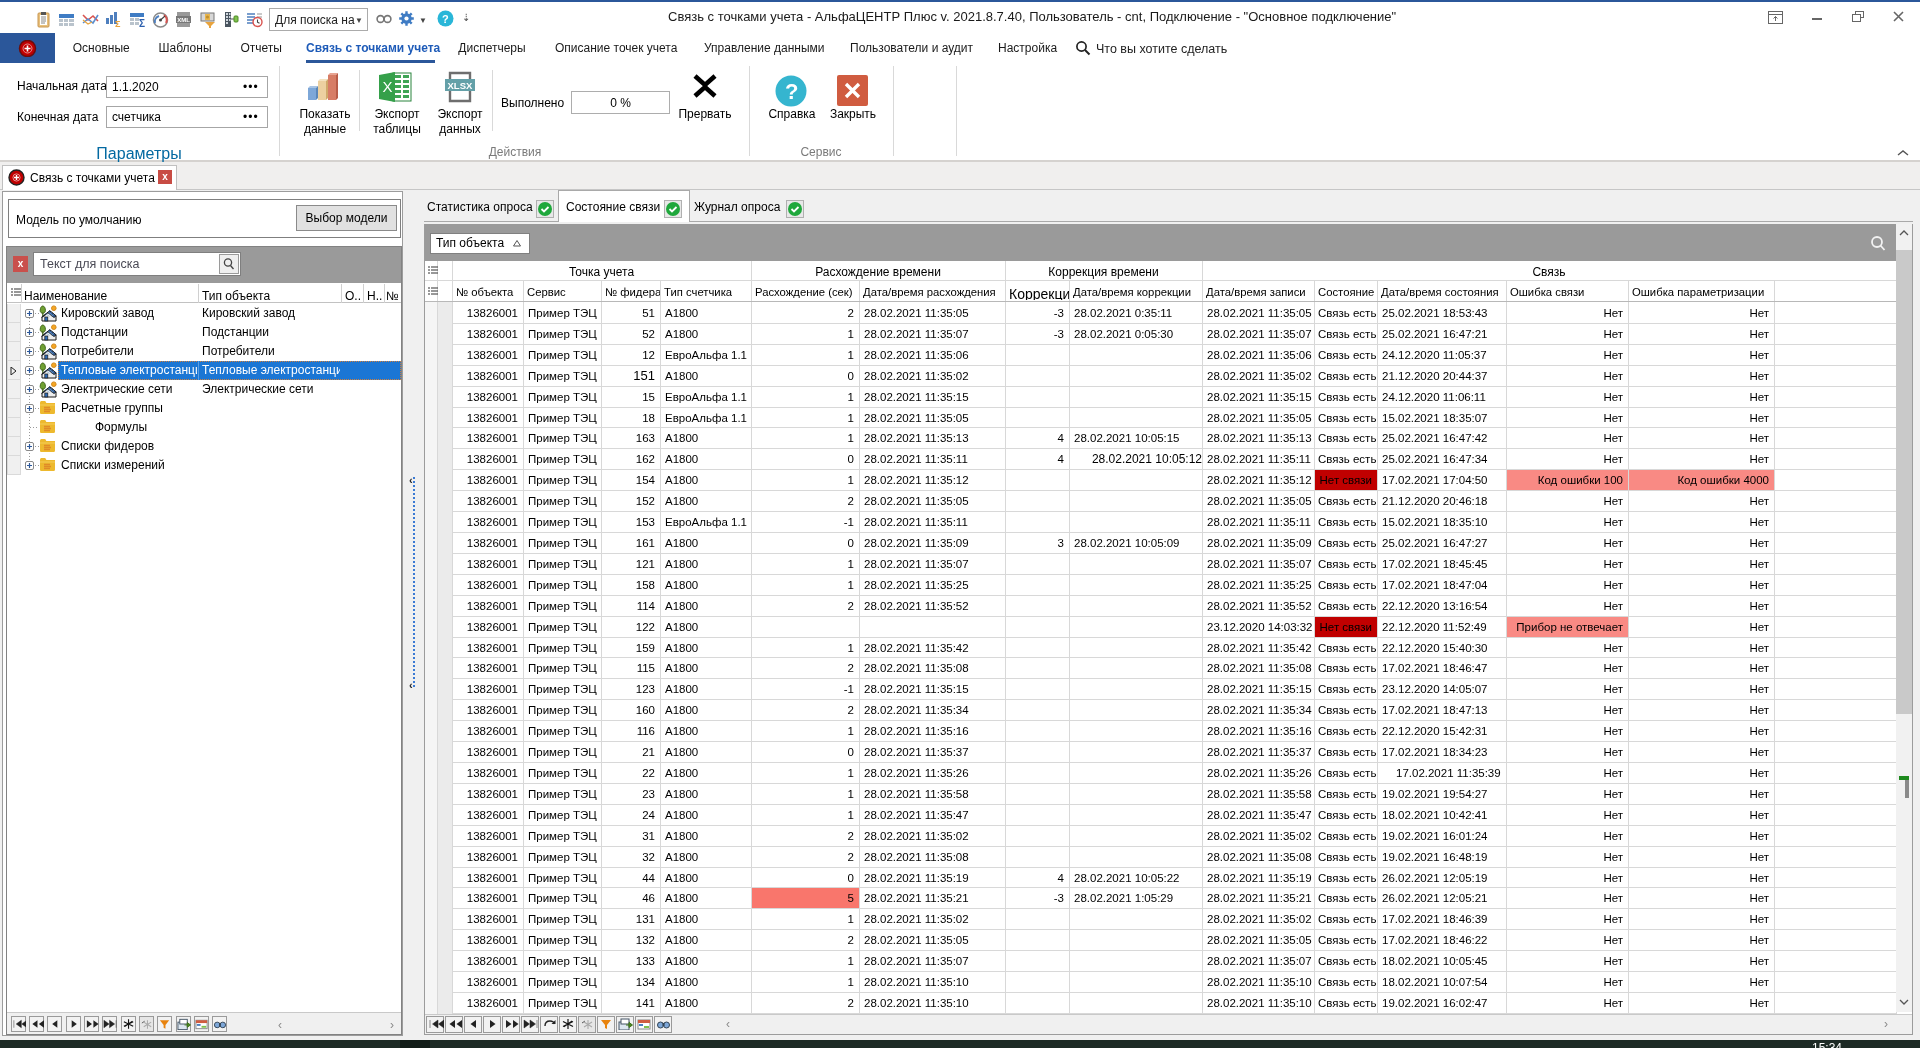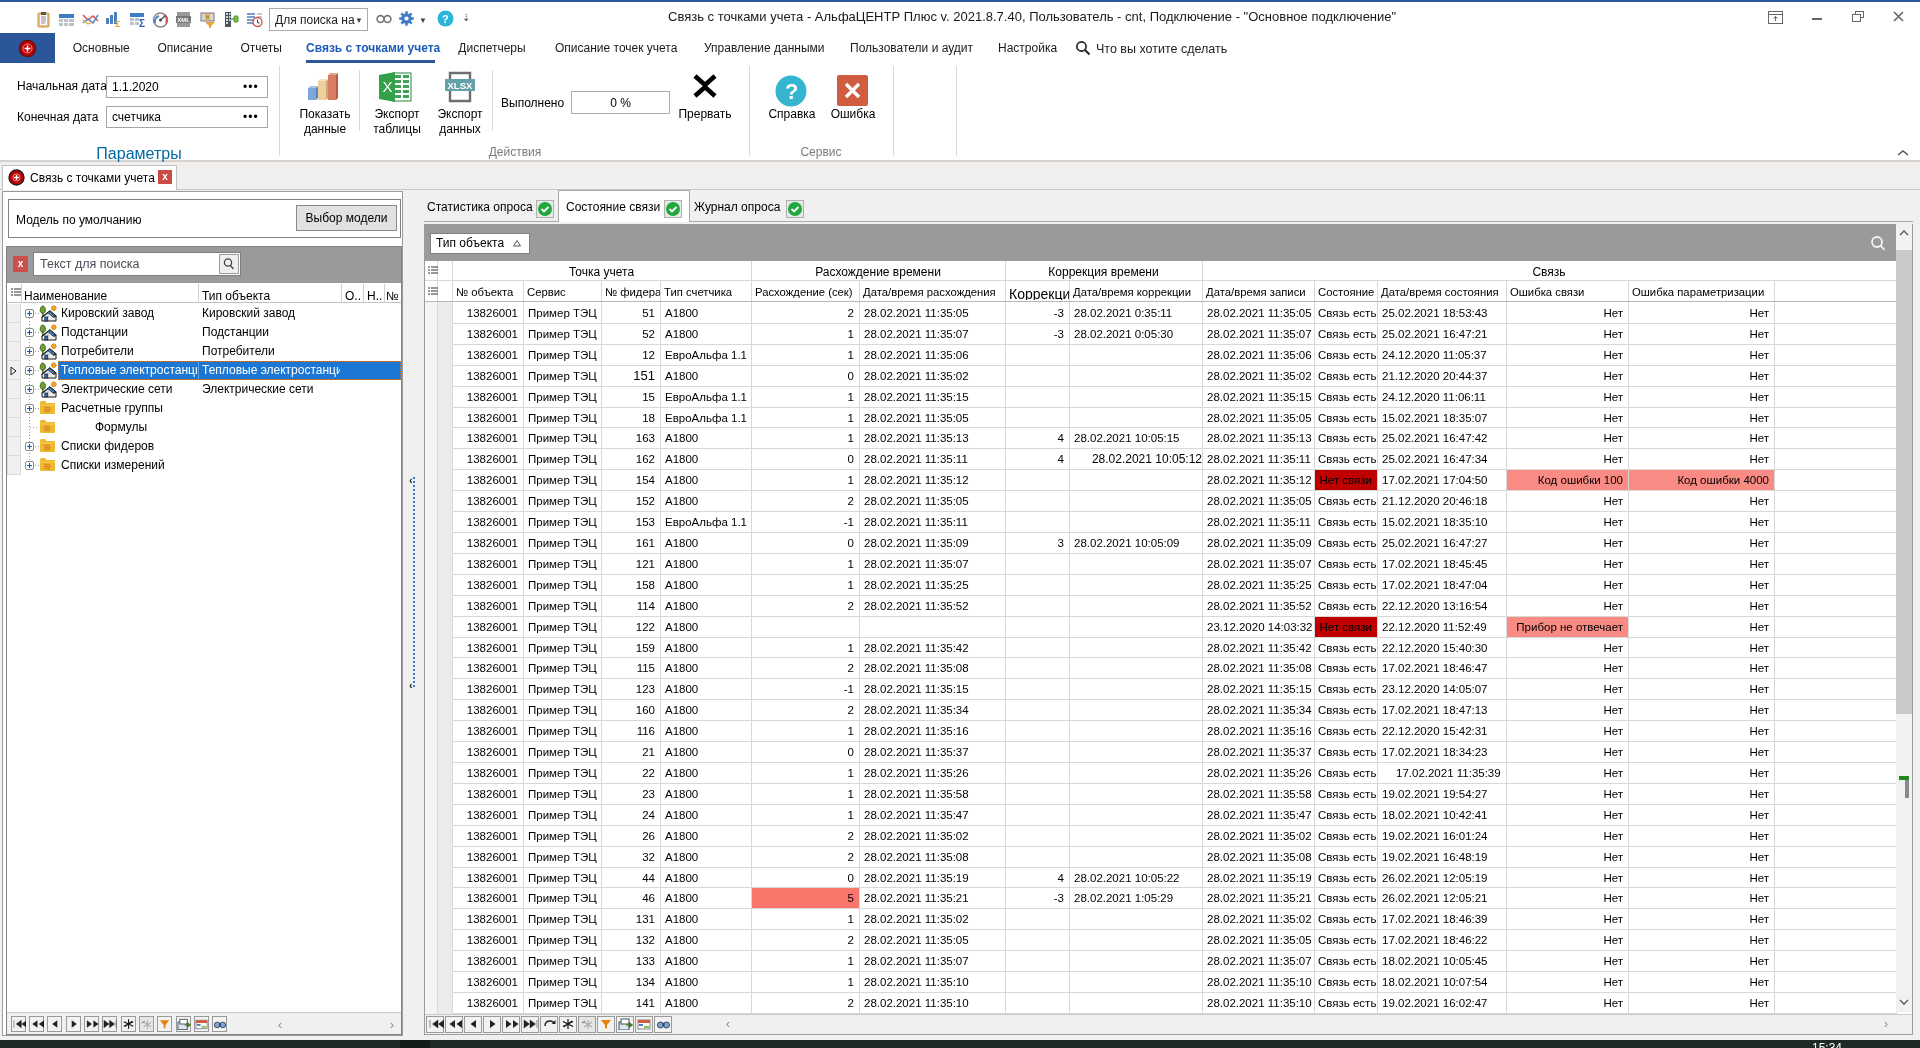--- a/index.html
+++ b/index.html
@@ -156,21 +156,21 @@
 <div class="a" style="left:0px;top:33px;width:1920px;height:30px;background:#fff;"></div>
 <div class="a" style="left:0px;top:33px;width:55px;height:30px;background:#2b579a;"></div>
 <div class="a" style="left:16px;top:40px;width:24px;height:17px;">
     <svg width="23" height="17" viewBox="0 0 23 17">
       <circle cx="11.5" cy="8.5" r="8" fill="#c00000" stroke="#6a0d0d" stroke-width="1.5"></circle>
       <circle cx="11.5" cy="8.5" r="4.5" fill="none" stroke="#e89090" stroke-width="1"></circle>
       <path d="M11.5 5.5v6M8.5 8.5h6" stroke="#fff" stroke-width="1.6"></path>
     </svg>
   </div>
 <div class="a" style="left:72.5px;top:41px;width:57.5px;height:16px;text-align:center;font-size:12px;white-space:nowrap;color:#1a1a1a;">Основные</div>
-<div class="a" style="left:156px;top:41px;width:58px;height:16px;text-align:center;font-size:12px;white-space:nowrap;color:#1a1a1a;">Описание</div>
+<div class="a" style="left:156px;top:41px;width:58px;height:16px;text-align:center;font-size:12px;white-space:nowrap;color:#1a1a1a;">Шаблоны</div>
 <div class="a" style="left:240px;top:41px;width:42.5px;height:16px;text-align:center;font-size:12px;white-space:nowrap;color:#1a1a1a;">Отчеты</div>
 <div class="a" style="left:306px;top:41px;width:129px;height:16px;text-align:center;font-size:12px;white-space:nowrap;color:#1e5bb8;font-weight:bold;">Связь с точками учета</div>
 <div class="a" style="left:457.5px;top:41px;width:69.0px;height:16px;text-align:center;font-size:12px;white-space:nowrap;color:#1a1a1a;">Диспетчеры</div>
 <div class="a" style="left:555px;top:41px;width:120px;height:16px;text-align:center;font-size:12px;white-space:nowrap;color:#1a1a1a;">Описание точек учета</div>
 <div class="a" style="left:704px;top:41px;width:120px;height:16px;text-align:center;font-size:12px;white-space:nowrap;color:#1a1a1a;">Управление данными</div>
 <div class="a" style="left:850px;top:41px;width:120px;height:16px;text-align:center;font-size:12px;white-space:nowrap;color:#1a1a1a;">Пользователи и аудит</div>
 <div class="a" style="left:998px;top:41px;width:59px;height:16px;text-align:center;font-size:12px;white-space:nowrap;color:#1a1a1a;">Настройка</div>
 <div class="a" style="left:306px;top:60px;width:129px;height:3px;background:#2b579a;"></div>
 <div class="a" style="left:1075px;top:40px;width:16px;height:16px;">
     <svg width="16" height="16" viewBox="0 0 16 16">
@@ -259,21 +259,21 @@
       <text x="10" y="24" font-size="22" font-weight="bold" fill="#fff">?</text>
     </svg>
   </div>
 <div class="a" style="left:763px;top:107px;width:58px;height:14px;font-size:12px;text-align:center;">Справка</div>
 <div class="a" style="left:837px;top:75px;width:31px;height:31px;">
     <svg width="31" height="31" viewBox="0 0 31 31">
       <rect x="0" y="0" width="31" height="31" rx="2" fill="#d05c40"></rect>
       <path d="M9 9l13 13M22 9L9 22" stroke="#fff" stroke-width="3.4"></path>
     </svg>
   </div>
-<div class="a" style="left:824px;top:107px;width:58px;height:14px;font-size:12px;text-align:center;">Ошибка</div>
+<div class="a" style="left:824px;top:107px;width:58px;height:14px;font-size:12px;text-align:center;">Закрыть</div>
 <div class="a" style="left:776px;top:145px;width:90px;height:14px;font-size:12px;color:#7a7a7a;text-align:center;">Сервис</div>
 <div class="a" style="left:1896px;top:148px;width:14px;height:10px;">
     <svg width="14" height="10" viewBox="0 0 14 10">
       <path d="M2 7l5-4 5 4" stroke="#555" stroke-width="1.4" fill="none"></path>
     </svg>
   </div>
 <div class="a" style="left:0px;top:162px;width:1920px;height:28px;background:#f0efee;border-bottom:1px solid #c6c6c6;"></div>
 <div class="a" style="left:2px;top:165px;width:175px;height:25px;background:#fff;border:1px solid #c0c0c0;border-bottom:none;"></div>
 <div class="a" style="left:8px;top:169px;width:17px;height:17px;">
     <svg width="17" height="17" viewBox="0 0 17 17">
@@ -971,21 +971,21 @@
 <div class="a" style="left:859px;top:804.84px;width:146px;height:20.91px;font-size:11.5px;white-space:nowrap;overflow:hidden;line-height:20.91px;text-align:left;padding-left:5px;">28.02.2021 11:35:47</div>
 <div class="a" style="left:1005px;top:804.84px;width:64px;height:20.91px;font-size:11.5px;white-space:nowrap;overflow:hidden;line-height:20.91px;text-align:right;padding-right:5px;"></div>
 <div class="a" style="left:1069px;top:804.84px;width:133px;height:20.91px;font-size:11.5px;white-space:nowrap;overflow:hidden;line-height:20.91px;text-align:left;padding-left:5px;"></div>
 <div class="a" style="left:1202px;top:804.84px;width:112px;height:20.91px;font-size:11.5px;white-space:nowrap;overflow:hidden;line-height:20.91px;text-align:left;padding-left:5px;">28.02.2021 11:35:47</div>
 <div class="a" style="left:1314px;top:804.84px;width:63px;height:20.91px;font-size:11.5px;white-space:nowrap;overflow:hidden;line-height:20.91px;text-align:left;padding-left:4px;">Связь есть</div>
 <div class="a" style="left:1377px;top:804.84px;width:129px;height:20.91px;font-size:11.5px;white-space:nowrap;overflow:hidden;line-height:20.91px;text-align:left;padding-left:5px;">18.02.2021 10:42:41</div>
 <div class="a" style="left:1506px;top:804.84px;width:122px;height:20.91px;font-size:11.5px;white-space:nowrap;overflow:hidden;line-height:20.91px;text-align:right;padding-right:5px;">Нет</div>
 <div class="a" style="left:1628px;top:804.84px;width:146px;height:20.91px;font-size:11.5px;white-space:nowrap;overflow:hidden;line-height:20.91px;text-align:right;padding-right:5px;">Нет</div>
 <div class="a" style="left:452px;top:825.75px;width:71px;height:20.91px;font-size:11.5px;white-space:nowrap;overflow:hidden;line-height:20.91px;text-align:right;padding-right:5px;">13826001</div>
 <div class="a" style="left:523px;top:825.75px;width:78px;height:20.91px;font-size:11.5px;white-space:nowrap;overflow:hidden;line-height:20.91px;text-align:left;padding-left:5px;">Пример ТЭЦ</div>
-<div class="a" style="left:601px;top:825.75px;width:59px;height:20.91px;font-size:11.5px;white-space:nowrap;overflow:hidden;line-height:20.91px;text-align:right;padding-right:5px;">26</div>
+<div class="a" style="left:601px;top:825.75px;width:59px;height:20.91px;font-size:11.5px;white-space:nowrap;overflow:hidden;line-height:20.91px;text-align:right;padding-right:5px;">31</div>
 <div class="a" style="left:660px;top:825.75px;width:91px;height:20.91px;font-size:11.5px;white-space:nowrap;overflow:hidden;line-height:20.91px;text-align:left;padding-left:5px;">A1800</div>
 <div class="a" style="left:751px;top:825.75px;width:108px;height:20.91px;font-size:11.5px;white-space:nowrap;overflow:hidden;line-height:20.91px;text-align:right;padding-right:5px;">2</div>
 <div class="a" style="left:859px;top:825.75px;width:146px;height:20.91px;font-size:11.5px;white-space:nowrap;overflow:hidden;line-height:20.91px;text-align:left;padding-left:5px;">28.02.2021 11:35:02</div>
 <div class="a" style="left:1005px;top:825.75px;width:64px;height:20.91px;font-size:11.5px;white-space:nowrap;overflow:hidden;line-height:20.91px;text-align:right;padding-right:5px;"></div>
 <div class="a" style="left:1069px;top:825.75px;width:133px;height:20.91px;font-size:11.5px;white-space:nowrap;overflow:hidden;line-height:20.91px;text-align:left;padding-left:5px;"></div>
 <div class="a" style="left:1202px;top:825.75px;width:112px;height:20.91px;font-size:11.5px;white-space:nowrap;overflow:hidden;line-height:20.91px;text-align:left;padding-left:5px;">28.02.2021 11:35:02</div>
 <div class="a" style="left:1314px;top:825.75px;width:63px;height:20.91px;font-size:11.5px;white-space:nowrap;overflow:hidden;line-height:20.91px;text-align:left;padding-left:4px;">Связь есть</div>
 <div class="a" style="left:1377px;top:825.75px;width:129px;height:20.91px;font-size:11.5px;white-space:nowrap;overflow:hidden;line-height:20.91px;text-align:left;padding-left:5px;">19.02.2021 16:01:24</div>
 <div class="a" style="left:1506px;top:825.75px;width:122px;height:20.91px;font-size:11.5px;white-space:nowrap;overflow:hidden;line-height:20.91px;text-align:right;padding-right:5px;">Нет</div>
 <div class="a" style="left:1628px;top:825.75px;width:146px;height:20.91px;font-size:11.5px;white-space:nowrap;overflow:hidden;line-height:20.91px;text-align:right;padding-right:5px;">Нет</div>

